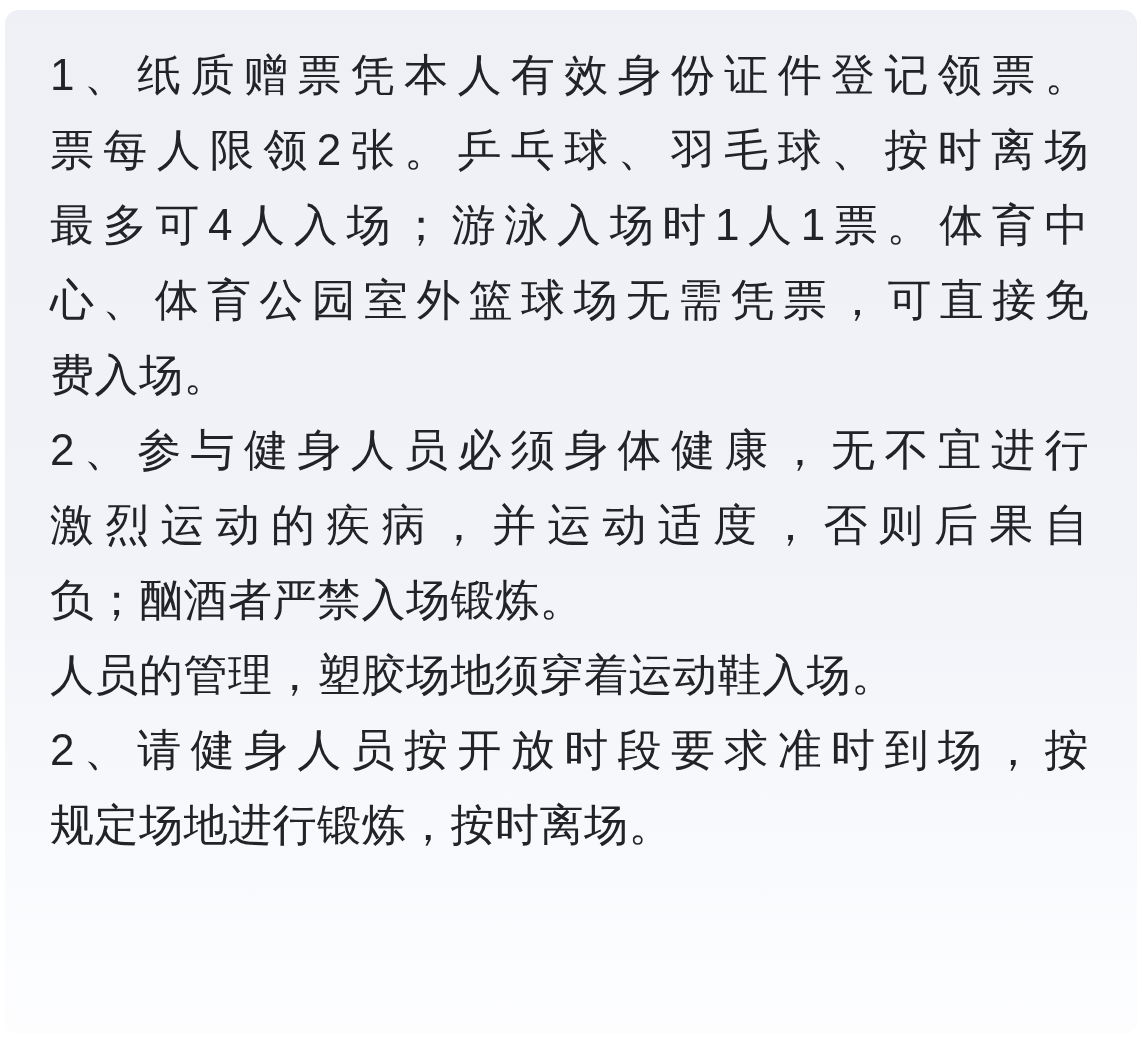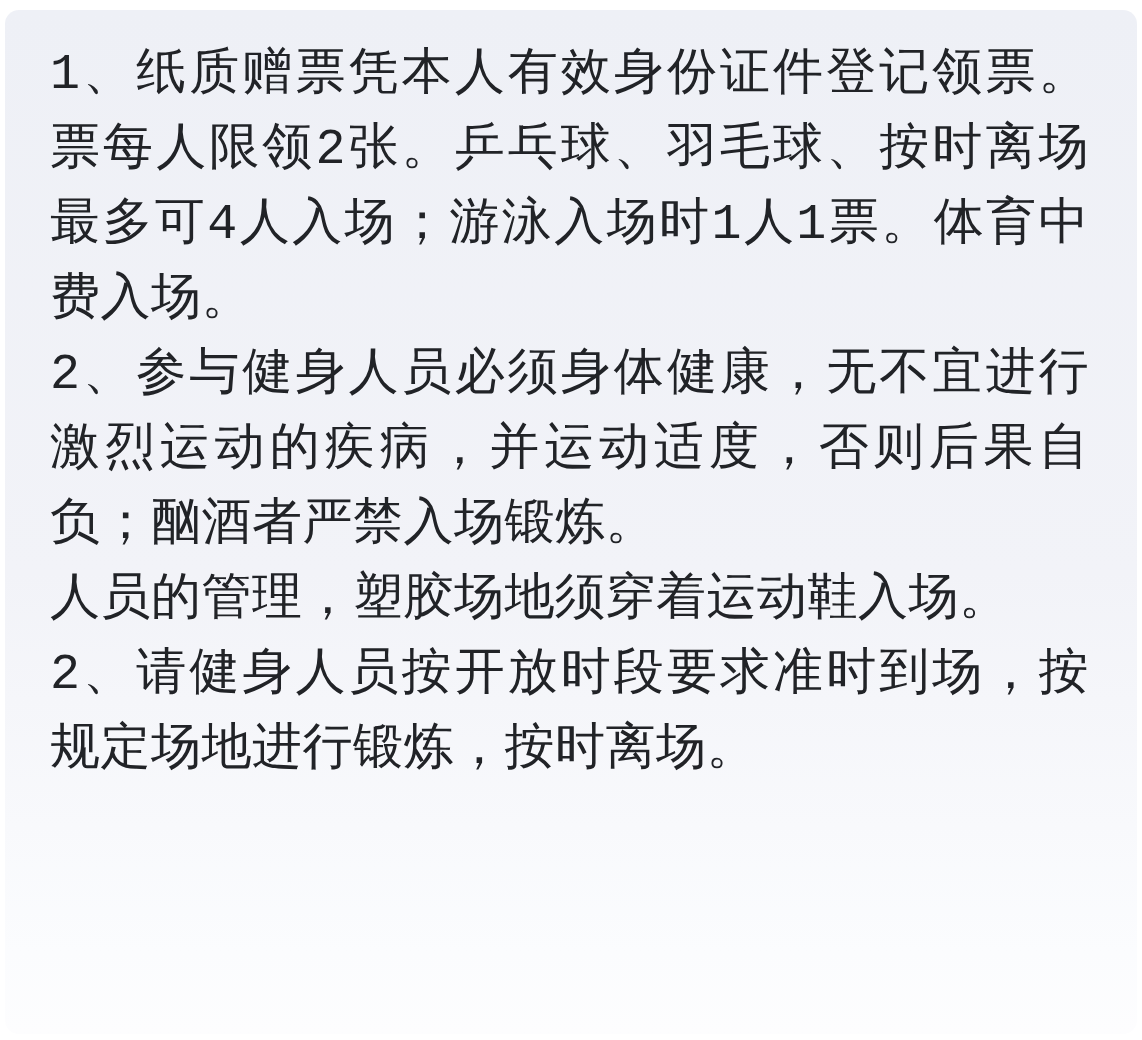--- a/index.html
+++ b/index.html
@@ -19,22 +19,22 @@
     box-sizing: border-box;
     border-radius: 14px;
     background: linear-gradient(180deg, #eef0f6 0%, #f2f3f8 55%, #fbfcfe 92%, #fdfdfe 100%);
     padding: 27px 48px 0 45px;
   }
   .para {
     margin: 0;
     padding: 0;
   }
   .line {
-    font-family: Liberation Mono, monospace;
-    font-size: 50px;
+    font-family: Liberation Sans, sans-serif;
+    font-size: 44px;
     line-height: 75px;
     font-weight: 500;
     color: #212327;
     white-space: nowrap;
     letter-spacing: 0.5px;
   }
   .line.just {
     white-space: normal;
     text-align: justify;
     text-align-last: justify;
@@ -42,20 +42,21 @@
 </style>
 </head>
 <body>
 
 <div class="panel">
 
   <div class="para">
     <div class="line just">1、纸质赠票凭本人有效身份证件登记领票。</div>
     <div class="line just">票每人限领2张。乒乓球、羽毛球、按时离场</div>
     <div class="line just">最多可4人入场；游泳入场时1人1票。体育中</div>
+    <div class="line just">心、体育公园室外篮球场无需凭票，可直接免</div>
     <div class="line">费入场。</div>
   </div>
 
   <div class="para">
     <div class="line just">2、参与健身人员必须身体健康，无不宜进行</div>
     <div class="line just">激烈运动的疾病，并运动适度，否则后果自</div>
     <div class="line">负；酗酒者严禁入场锻炼。</div>
   </div>
 
   <div class="para">

